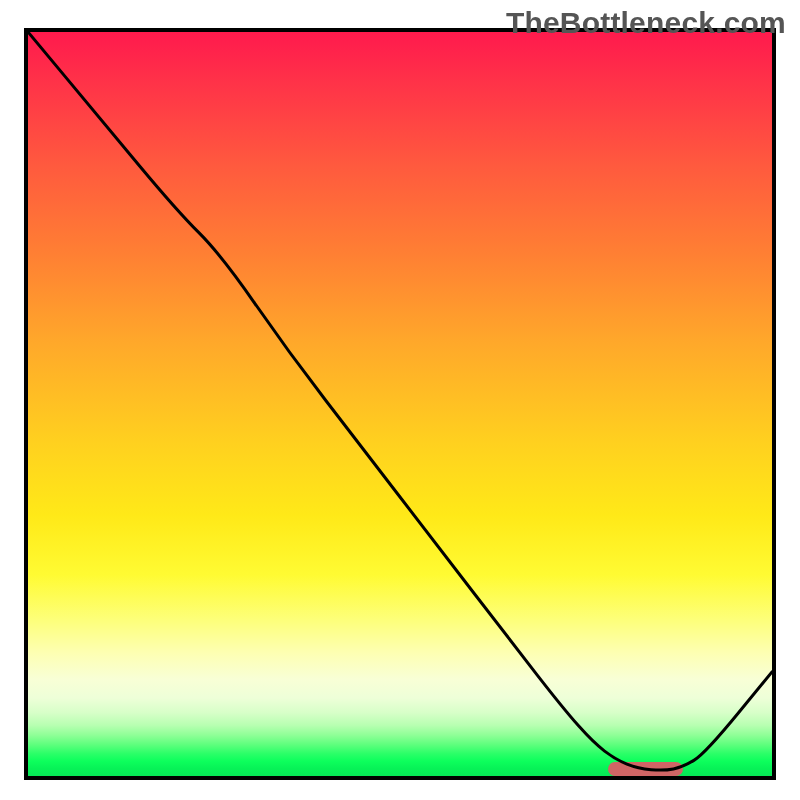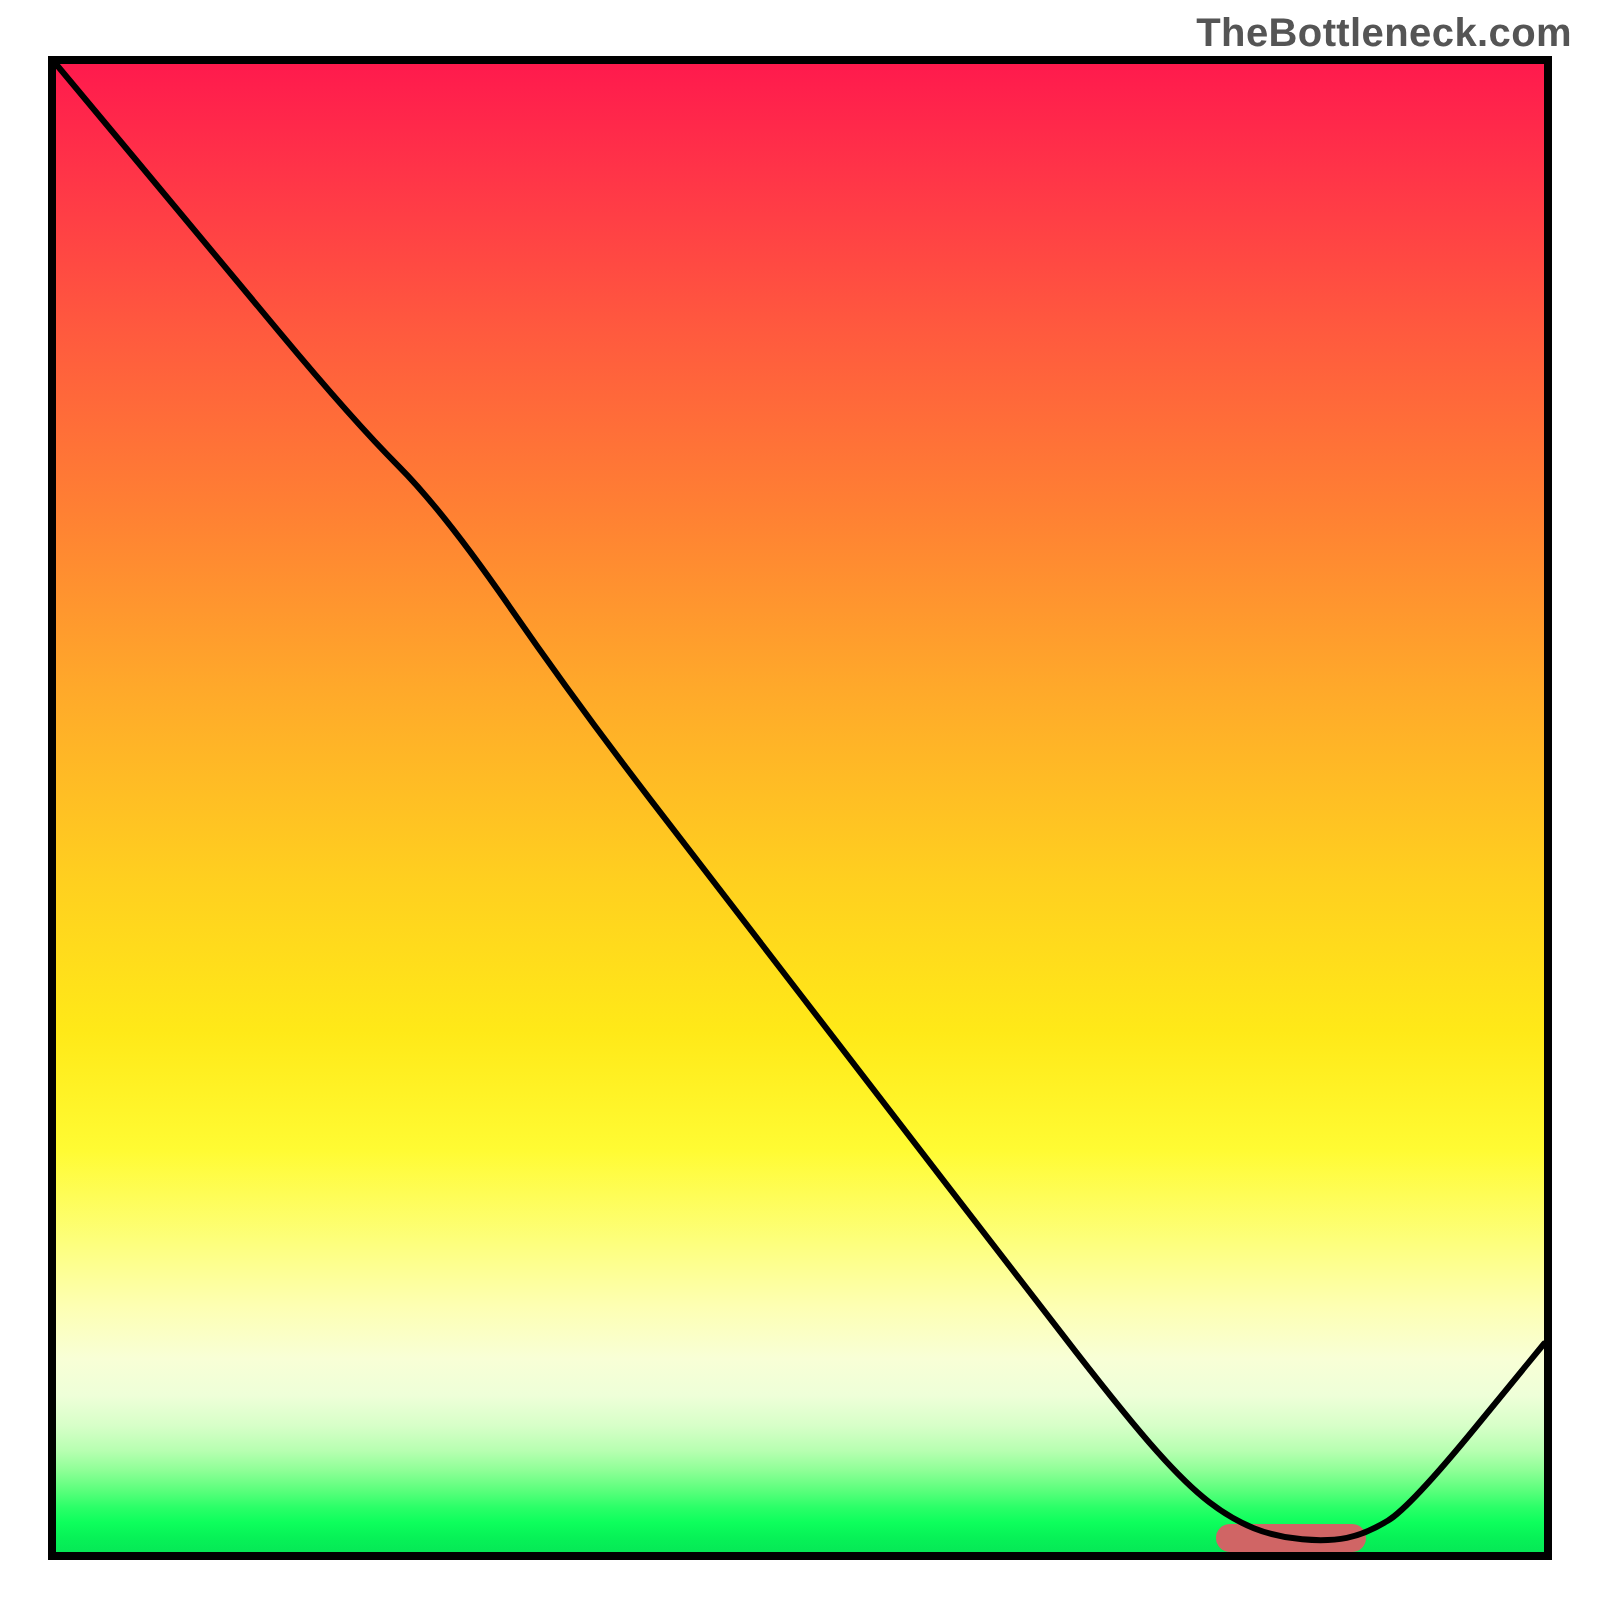--- a/index.html
+++ b/index.html
@@ -13,21 +13,21 @@
   }
   .wrap {
     position: relative;
     width: 800px;
     height: 800px;
   }
   .watermark {
     position: absolute;
     top: 6px;
     right: 14px;
-    font-size: 20px;
+    font-size: 30px;
     font-weight: 600;
     color: #555;
     letter-spacing: 0.2px;
     z-index: 5;
   }
   .plot-outer {
     position: absolute;
     left: 24px;
     top: 28px;
     width: 752px;

